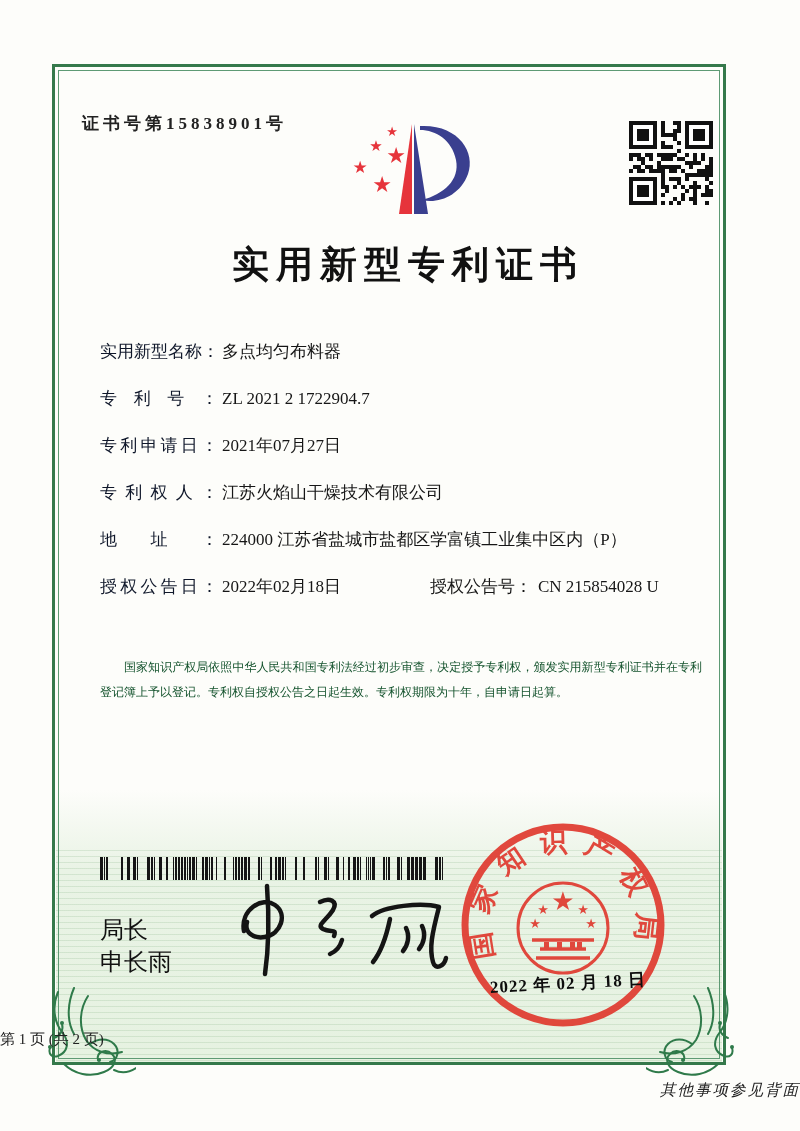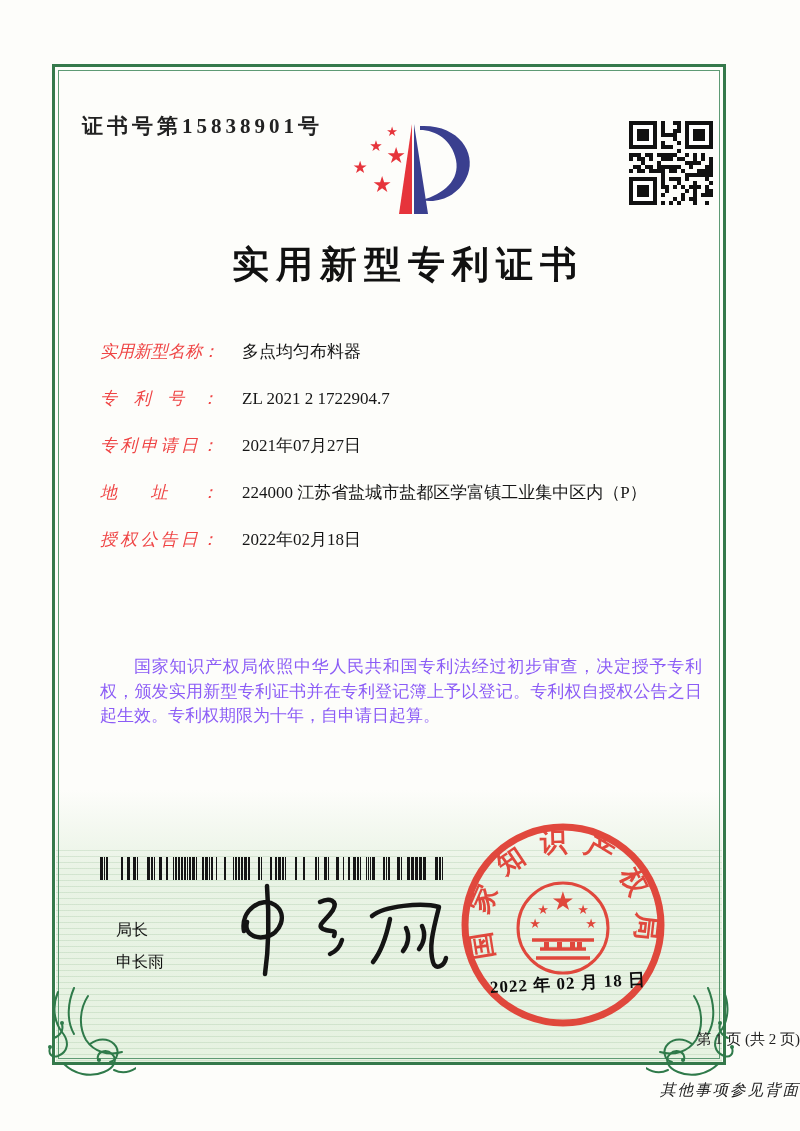--- a/index.html
+++ b/index.html
@@ -21,54 +21,54 @@
   
   .frame{
     position:absolute; left:52px; top:64px; width:674px; height:1001px;
     border:3px solid #35794b; box-sizing:border-box;
   }
   .frame:after{
     content:""; position:absolute; left:3px; top:3px; right:3px; bottom:3px;
     border:1px solid #5e9a74;
   }
   .certnum{
-    position:absolute; left:82px; top:112px; font-size:21px; letter-spacing:4px;
+    position:absolute; left:82px; top:112px; font-size:17px; letter-spacing:4px;
     font-weight:600; color:#222;
   }
   .logo{ position:absolute; left:336px; top:118px; }
   .qr{ position:absolute; left:629px; top:121px; width:84px; height:84px; }
   .title{
     position:absolute; left:16px; right:0; top:240px; text-align:center;
     font-size:37px; font-weight:bold; letter-spacing:7px; color:#111;
   }
   .fields{ position:absolute; left:100px; top:338px; width:606px; font-size:17px; }
   .frow{ height:27px; line-height:27px; margin-bottom:20px; position:relative; white-space:nowrap; }
   .flabel{
     display:inline-block; width:118px; text-align:justify; text-align-last:justify;
-    text-justify:inter-character; vertical-align:top; color:#ef4444;font-style:italic;
-  }
-  .fvalue{ margin-left:24px; color:#161616; }
+    text-justify:inter-character; vertical-align:top; color:#0f172a;
+  }
+  .fvalue{ margin-left:4px; color:#161616; }
   .pair2{ position:absolute; left:330px; top:0; }
   .pair2 .flabel2{ color:#161616; }
   .pair2 .fvalue{ margin-left:6px; }
   .body{
     position:absolute; left:100px; top:655px; width:602px;
-    font-size:17px; line-height:24.5px; text-align:justify; color:#8b5cf6;
+    font-size:12px; line-height:24.5px; text-align:justify; color:#14532d;
   }
   .body p{ margin:0; text-indent:2em; }
   .barcode{ position:absolute; left:100px; top:857px; width:345px; height:23px; }
-  .signer{ position:absolute; left:100px; top:914px; font-size:16px; line-height:32px; color:#111;
-           font-family:"Liberation Sans","DejaVu Sans",sans-serif;margin-left:16px; }
+  .signer{ position:absolute; left:100px; top:914px; font-size:24px; line-height:32px; color:#111;
+           font-family:"Liberation Sans","DejaVu Sans",sans-serif; }
   .sig{ position:absolute; left:222px; top:876px; }
   .seal{ position:absolute; left:456px; top:818px; }
   .sealdate{
     position:absolute; left:468px; top:972px; width:200px; text-align:center;
     font-size:17px; color:#0d0d0d; transform:rotate(-3deg); letter-spacing:1px; font-weight:600;
   }
-  .pageind{ position:absolute; left:0; right:0; top:1030px; text-align:right; font-size:15px; color:#222; }
+  .pageind{ position:absolute; left:0; right:0; top:1030px; text-align:left; font-size:15px; color:#222; }
   .backnote{
     position:absolute; left:0; right:0; top:1080px; text-align:right;
     font-size:15.5px; font-style:italic; color:#222; letter-spacing:2px;
   }
   .orn{ position:absolute; width:92px; height:94px; }
   .orn-l{ left:44px; top:986px; }
   .orn-r{ left:646px; top:986px; transform:scaleX(-1); }
 </style>
 </head>
 <body>
@@ -271,24 +271,28 @@
     <div class="frow">
       <span class="flabel">实用新型名称：</span><span class="fvalue">多点均匀布料器</span>
     </div>
     <div class="frow">
       <span class="flabel">专利号：</span><span class="fvalue">ZL 2021 2 1722904.7</span>
     </div>
     <div class="frow">
       <span class="flabel">专利申请日：</span><span class="fvalue">2021年07月27日</span>
     </div>
     <div class="frow">
+      <span class="flabel">专利权人：</span><span class="fvalue">江苏火焰山干燥技术有限公司</span>
+    </div>
+    <div class="frow">
       <span class="flabel">地址：</span><span class="fvalue">224000 江苏省盐城市盐都区学富镇工业集中区内（P）</span>
     </div>
     <div class="frow">
       <span class="flabel">授权公告日：</span><span class="fvalue">2022年02月18日</span>
+      <span class="pair2"><span class="flabel2">授权公告号：</span><span class="fvalue">CN 215854028 U</span></span>
     </div>
   </div>
 
   <div class="body">
     <p>国家知识产权局依照中华人民共和国专利法经过初步审查，决定授予专利权，颁发实用新型专利证书并在专利登记簿上予以登记。专利权自授权公告之日起生效。专利权期限为十年，自申请日起算。</p>
   </div>
 
   <svg class="barcode" viewBox="0 0 345 23" preserveAspectRatio="none">
       <rect x="0" y="0" width="3" height="23" fill="#151515"></rect>
       <rect x="4" y="0" width="1" height="23" fill="#151515"></rect>

